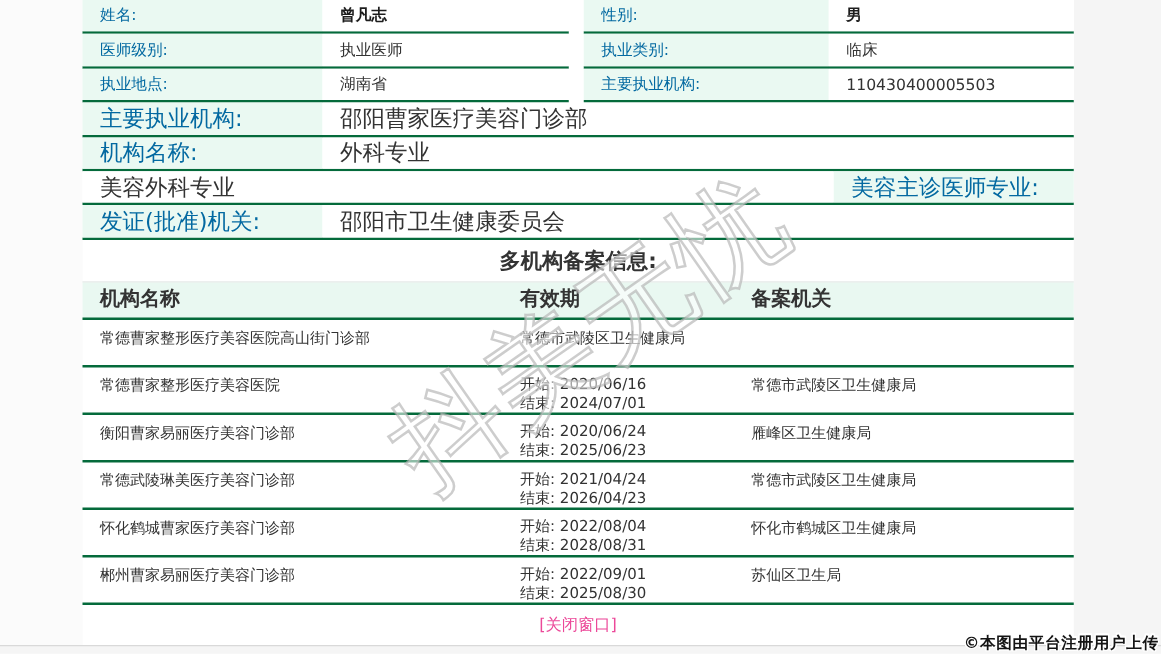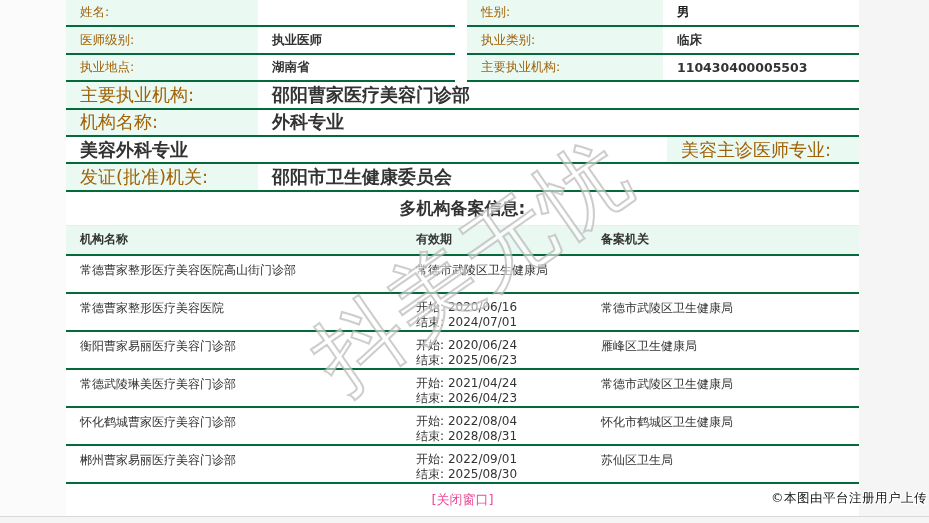--- a/index.html
+++ b/index.html
@@ -15,59 +15,59 @@
   .content { position:absolute; left:66px; top:0; width:793px; height:516px; background:#ffffff; }
 
   
   .info-table { width:793px; }
   .irow { display:flex; height:27.4px; font-size:12.5px; }
   .pair { display:flex; height:100%; border-bottom:2px solid #046a3b; }
   .pair-gap { width:12px; height:100%; }
   .pair-left  { width:389px; }
   .pair-right { width:392px; }
   .cell { display:flex; align-items:center; padding-left:14px; height:100%; }
-  .lbl { background:#eaf9f2; color:#a16207; }
-  .val { background:#fff; color:#333;font-weight:bold; }
+  .lbl { background:#eaf9f2; color:#0369a1; }
+  .val { background:#fff; color:#333; }
   .pair-left  .lbl { width:192px; } .pair-left  .val { width:197px; }
   .pair-right .lbl { width:196px; } .pair-right .val { width:196px; }
   .irow-full { display:flex; height:27.4px; font-size:18px; border-bottom:2px solid #046a3b; }
   .irow-full .lbl { width:192px; }
   .irow-full .val { flex:1; }
   .bold-val { font-weight:700; color:#1d1d1d; }
 
   
   .section-title {
     height:33px; display:flex; align-items:center; justify-content:center;
     font-size:17px; font-weight:700; color:#333;
   }
 
   
   .rec-header {
     display:flex; height:31px; background:#e9f8f1;
     border-top:1px solid #ececec; border-bottom:2px solid #046a3b;
-    font-size:12px; font-weight:700; color:#333; align-items:center;
+    font-size:16px; font-weight:700; color:#333; align-items:center;
   }
   .rec-row {
     display:flex; height:38px; border-bottom:2px solid #046a3b;
     font-size:12px; color:#333; align-items:flex-start;
   }
   .c-name { width:345px; padding-left:14px; }
   .c-validity { width:185px; padding-left:5px; }
   .c-authority { flex:1; padding-left:5px; }
   .rec-header .c-validity, .rec-header .c-authority { padding-left:5px; }
   .rec-row .c-name, .rec-row .c-validity, .rec-row .c-authority { padding-top:6px; }
   .date-line { line-height:15px; white-space:nowrap; }
 
   
   .close-row { height:33px; display:flex; align-items:center; justify-content:center; }
   .close-link { font-size:13px; color:#ec4899; cursor:pointer; text-decoration:none; }
   .bottom-line { position:absolute; left:0; top:516px; width:929px; height:1px; background:#d9d9d9; }
   .copyright {
-    position:absolute; right:2px; bottom:16px;
-    font-size:12.5px; font-weight:400; color:#141414; letter-spacing:0.5px;
+    position:absolute; right:2px; bottom:0;
+    font-size:12.5px; font-weight:700; color:#141414; letter-spacing:0.5px;
     text-shadow:-1px -1px 0 #fff, 1px -1px 0 #fff, -1px 1px 0 #fff, 1px 1px 0 #fff,
                  0 -1px 0 #fff, 0 1px 0 #fff, -1px 0 0 #fff, 1px 0 0 #fff;
   }
 
   
   .watermark {
     position:absolute; left:472px; top:267px;
     transform:translate(-50%,-50%) rotate(-35deg);
     font-size:88px; white-space:nowrap; letter-spacing:2px;
     color:rgba(255,255,255,0.55);
@@ -80,20 +80,21 @@
 
 <div class="left-strip"></div>
 
 <div class="content">
 
   <div class="info-table">
 
     <div class="irow">
       <div class="pair pair-left">
         <div class="cell lbl">姓名:</div>
+        <div class="cell val bold-val">曾凡志</div>
       </div>
       <div class="pair-gap"></div>
       <div class="pair pair-right">
         <div class="cell lbl">性别:</div>
         <div class="cell val bold-val">男</div>
       </div>
     </div>
 
     <div class="irow">
       <div class="pair pair-left">

